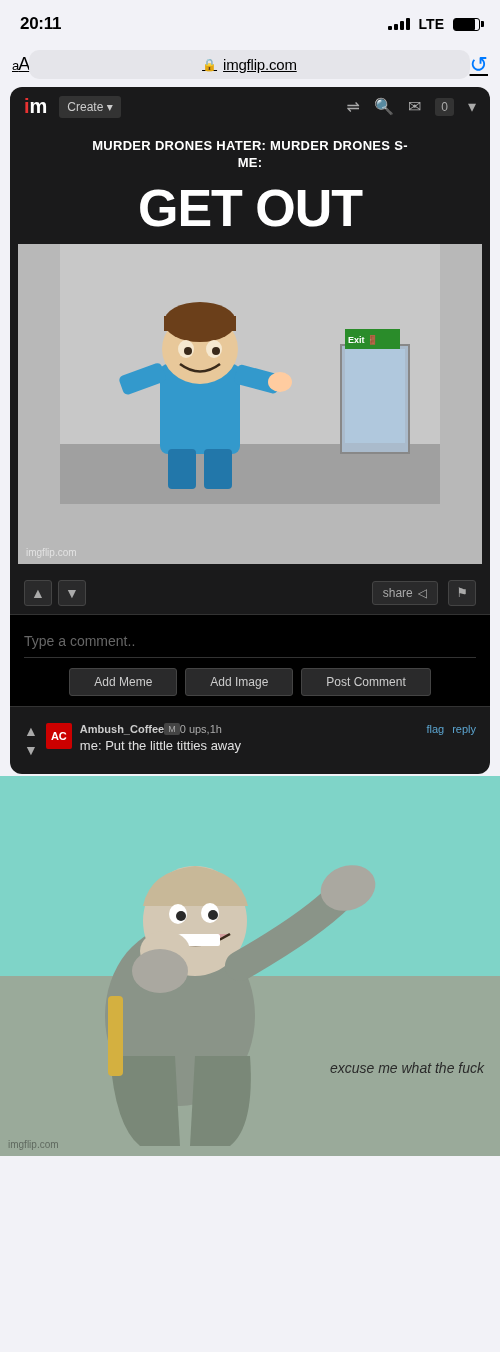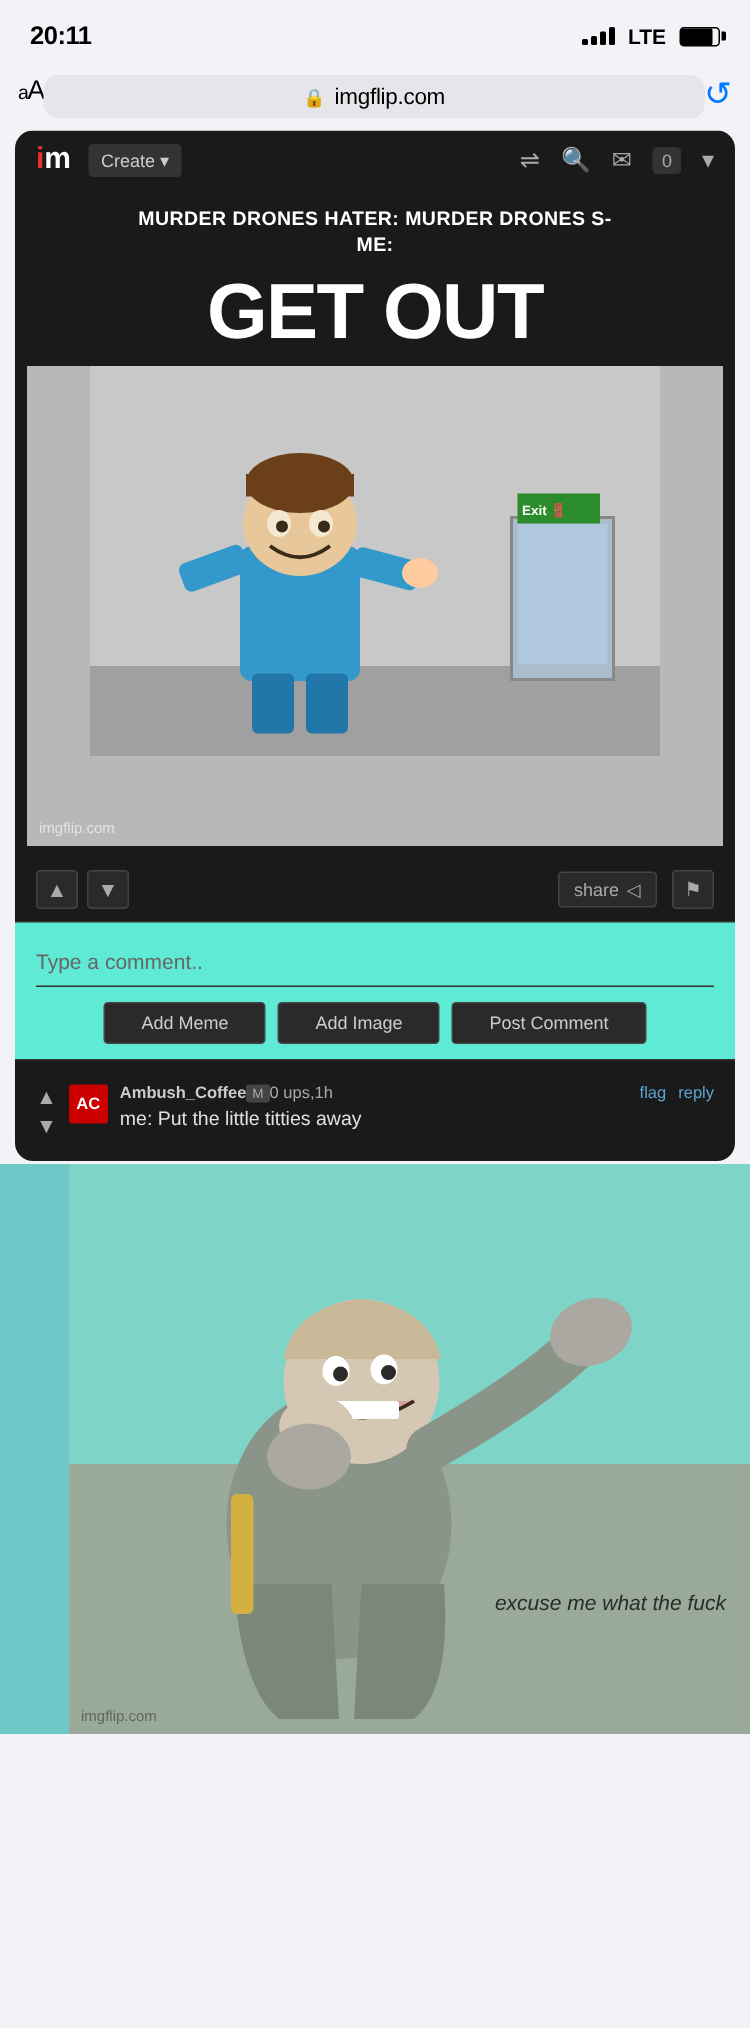--- a/index.html
+++ b/index.html
@@ -69,24 +69,25 @@
     .battery-fill {
       background: #000;
       height: 100%;
       width: 85%;
       border-radius: 1px;
     }
 
     
     .browser-bar {
       display: flex;
-      align-items: flex-start;
+      align-items: center;
       padding: 6px 12px 8px 12px;
       background: #f2f2f7;
       gap: 0;
+      text-decoration: underline;
     }
     .browser-aa {
       font-size: 14px;
       color: #000;
       letter-spacing: -1px;
       font-weight: 400;
     }
     .browser-aa .big-a {
       font-size: 18px;
     }
@@ -277,21 +278,21 @@
       background: #2a2a2b;
       border: 1px solid #444;
       color: #ccc;
       font-size: 11px;
       padding: 3px 8px;
       border-radius: 3px;
     }
 
     
     .comment-input-area {
-      background: #5eead4;
+      background: #000000;
       padding: 10px 14px;
       border-top: 1px solid #333;
     }
     .comment-placeholder {
       color: #666;
       font-size: 14px;
       padding: 8px 0;
       border-bottom: 1px solid #333;
     }
     .comment-actions {
@@ -418,21 +419,20 @@
       border-top: 1px solid #333;
     }
 
     
     .second-meme {
       margin-top: 2px;
       background: #6ec8c8;
       position: relative;
       overflow: hidden;
       height: 380px;
-      padding-left: 46px;
     }
 
     
     .fallout-scene {
       width: 100%;
       height: 100%;
       position: relative;
       background: linear-gradient(180deg, #7fd4d4 0%, #5bbfbf 40%, #b0b8b0 40%, #909890 100%);
     }
 

